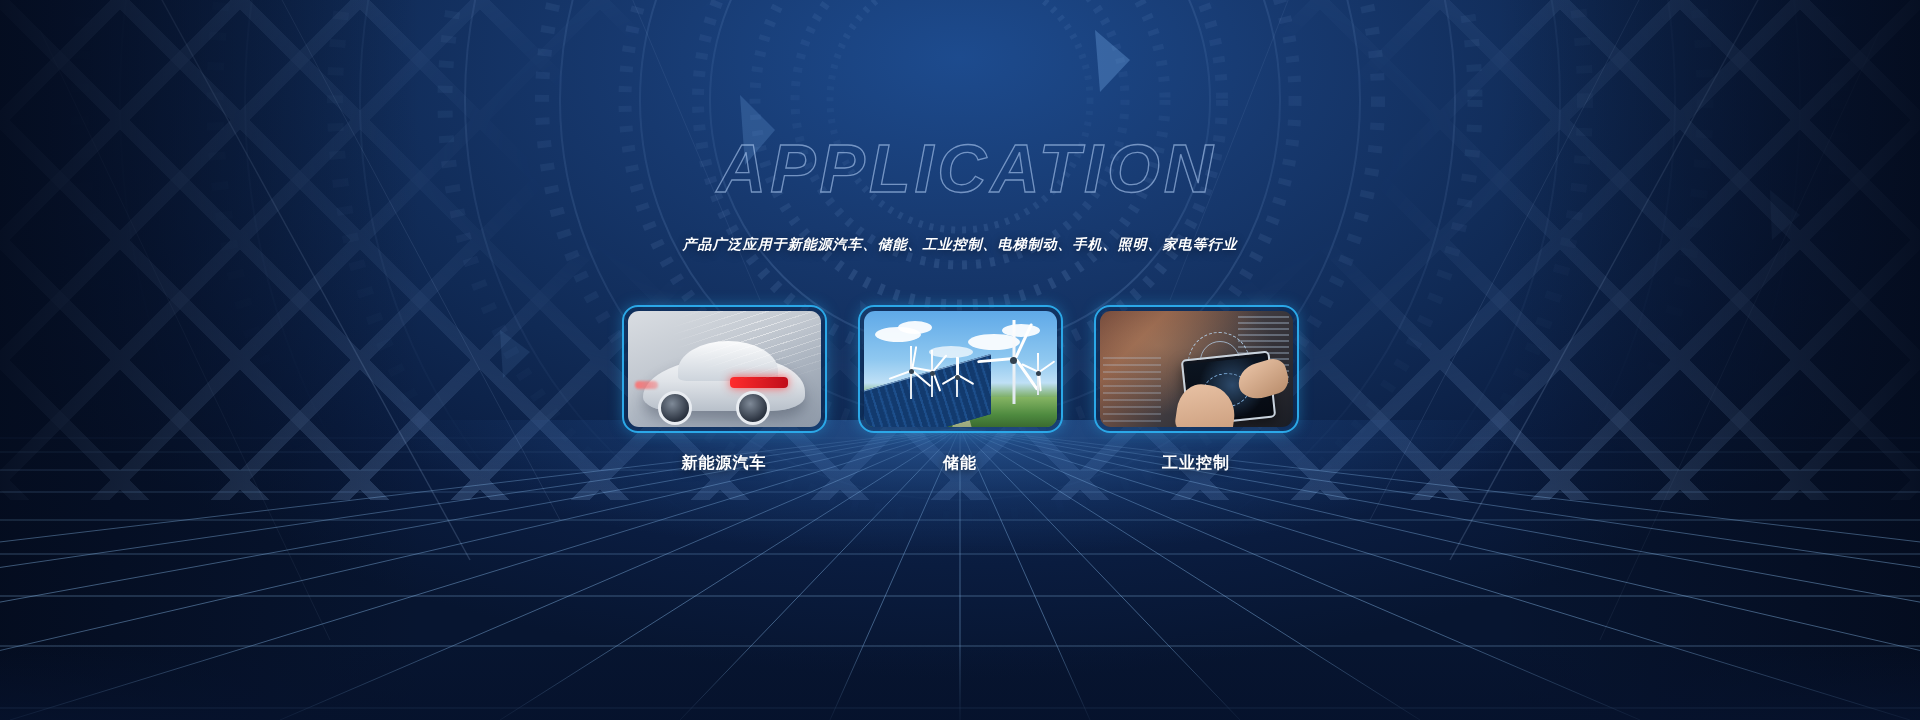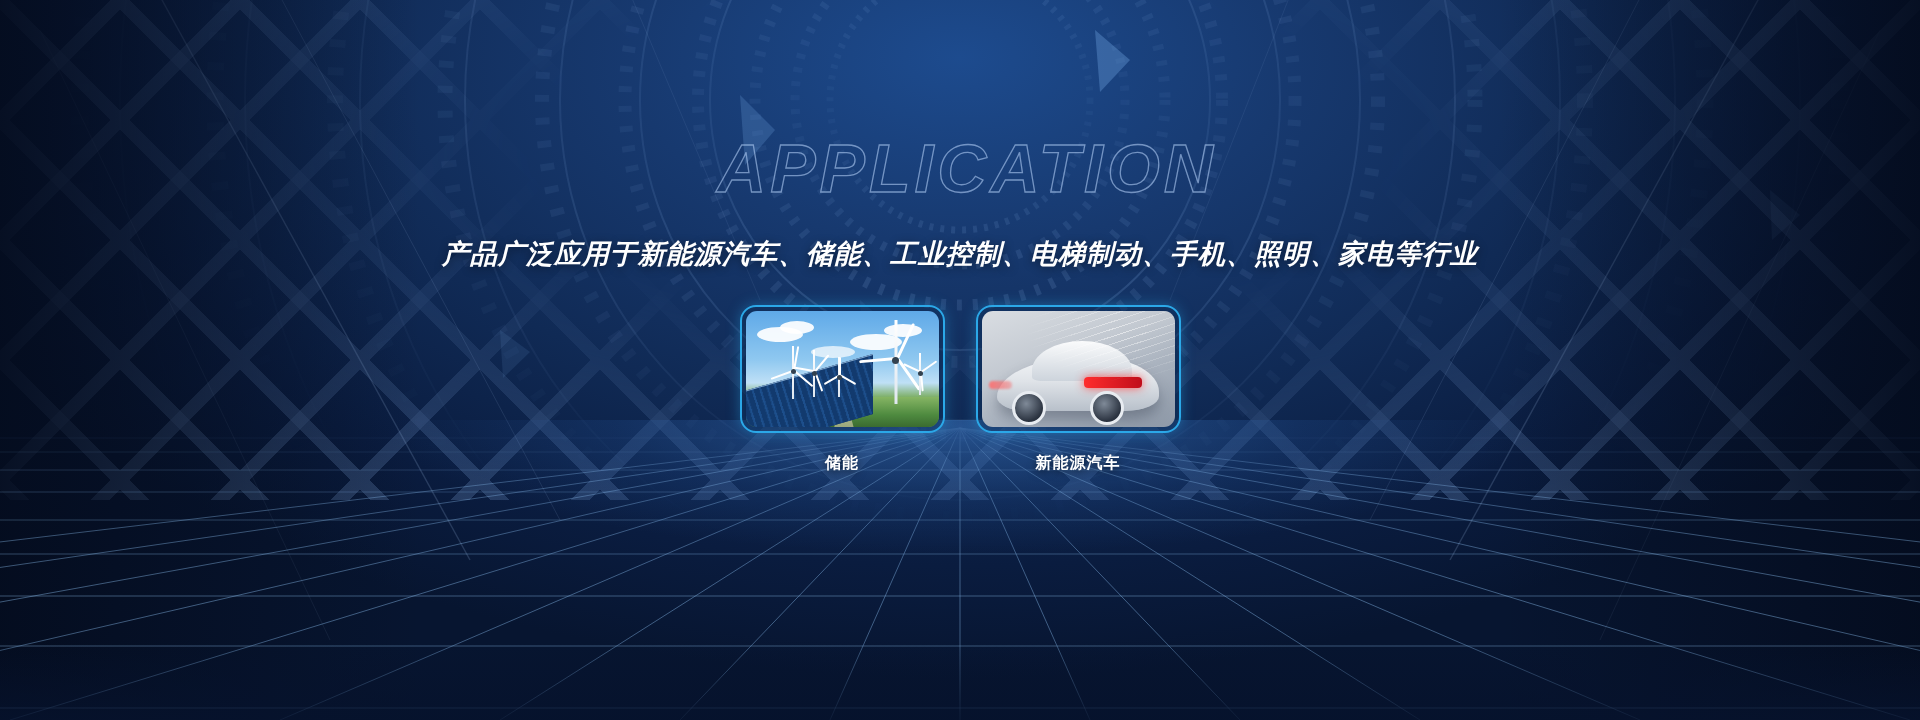--- a/index.html
+++ b/index.html
@@ -90,21 +90,21 @@
     font-style: italic;
     letter-spacing: 4px;
     line-height: 1;
     color: transparent;
     -webkit-text-stroke: 1.3px rgba(176,205,245,.60);
     white-space: nowrap;
   }
 
   .subtitle {
     margin-top: 18px;
-    font-size: 27px;
+    font-size: 14px;
     font-weight: 700;
     font-style: italic;
     color: #ffffff;
     letter-spacing: 1px;
     text-shadow: 0 2px 10px rgba(0,0,0,.45);
     white-space: nowrap;
   }
 
   
   .cards {
@@ -479,20 +479,37 @@
   <div class="floor-haze"></div>
 
   <div class="header">
     <div class="title-row">
       <span class="title-en">APPLICATION</span>
     </div>
     <div class="subtitle">产品广泛应用于新能源汽车、储能、工业控制、电梯制动、手机、照明、家电等行业</div>
   </div>
 
   <div class="cards">
+
+    <div class="card-wrap">
+      <div class="card-frame">
+        <div class="card-photo">
+          <div class="ph ph-car">
+            <div class="body"></div>
+              <div class="roof"></div>
+            <div class="tail"></div>
+              <div class="tail2"></div>
+            <div class="wheel w1"></div>
+              <div class="wheel w2"></div>
+            <div class="flow"></div>
+          </div>
+        </div>
+      </div>
+      <div class="card-label">新能源汽车</div>
+    </div>
 
     <div class="card-wrap">
       <div class="card-frame">
         <div class="card-photo">
           <div class="ph ph-wind">
             <div class="cloud" style="left:6%;top:14%;width:46px;height:15px;"></div>
             <div class="cloud" style="left:18%;top:9%;width:34px;height:13px;"></div>
             <div class="cloud" style="left:54%;top:20%;width:52px;height:16px;"></div>
             <div class="cloud" style="left:72%;top:11%;width:38px;height:13px;"></div>
             <div class="cloud" style="left:34%;top:30%;width:44px;height:12px;opacity:.75"></div>
@@ -536,31 +553,33 @@
             </div>
           </div>
         </div>
       </div>
       <div class="card-label">储能</div>
     </div>
 
     <div class="card-wrap">
       <div class="card-frame">
         <div class="card-photo">
-          <div class="ph ph-car">
-            <div class="body"></div>
-              <div class="roof"></div>
-            <div class="tail"></div>
-              <div class="tail2"></div>
-            <div class="wheel w1"></div>
-              <div class="wheel w2"></div>
-            <div class="flow"></div>
+          <div class="ph ph-ind">
+            <div class="haze"></div>
+            <div class="bars"></div>
+              <div class="bars2"></div>
+            <div class="ring"></div>
+              <div class="ring2"></div>
+            <div class="tablet">
+                <div class="scr"></div>
+              </div>
+            <div class="hand"></div>
+              <div class="hand2"></div>
           </div>
         </div>
       </div>
-      <div class="card-label">新能源汽车</div>
+      <div class="card-label">工业控制</div>
     </div>
-
 
 
 
   </div>
 </div>
 
 </body></html>

